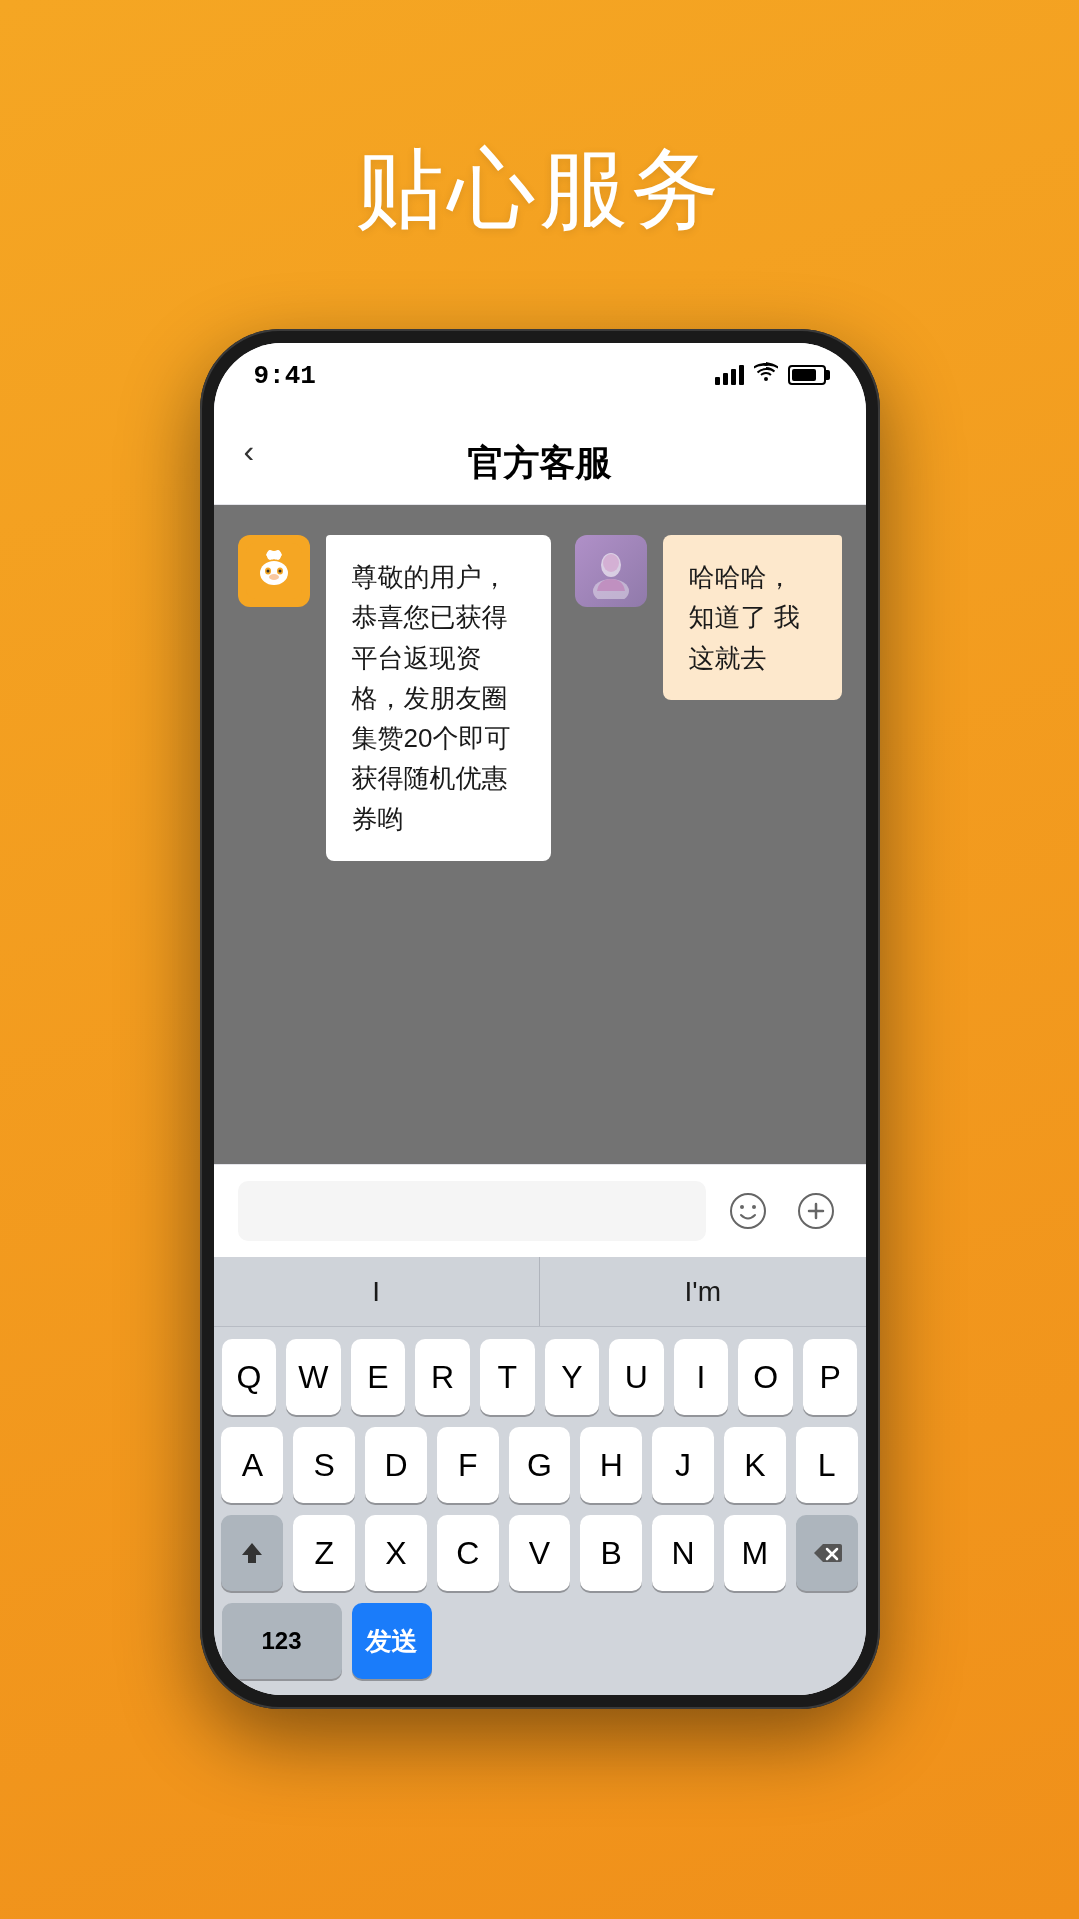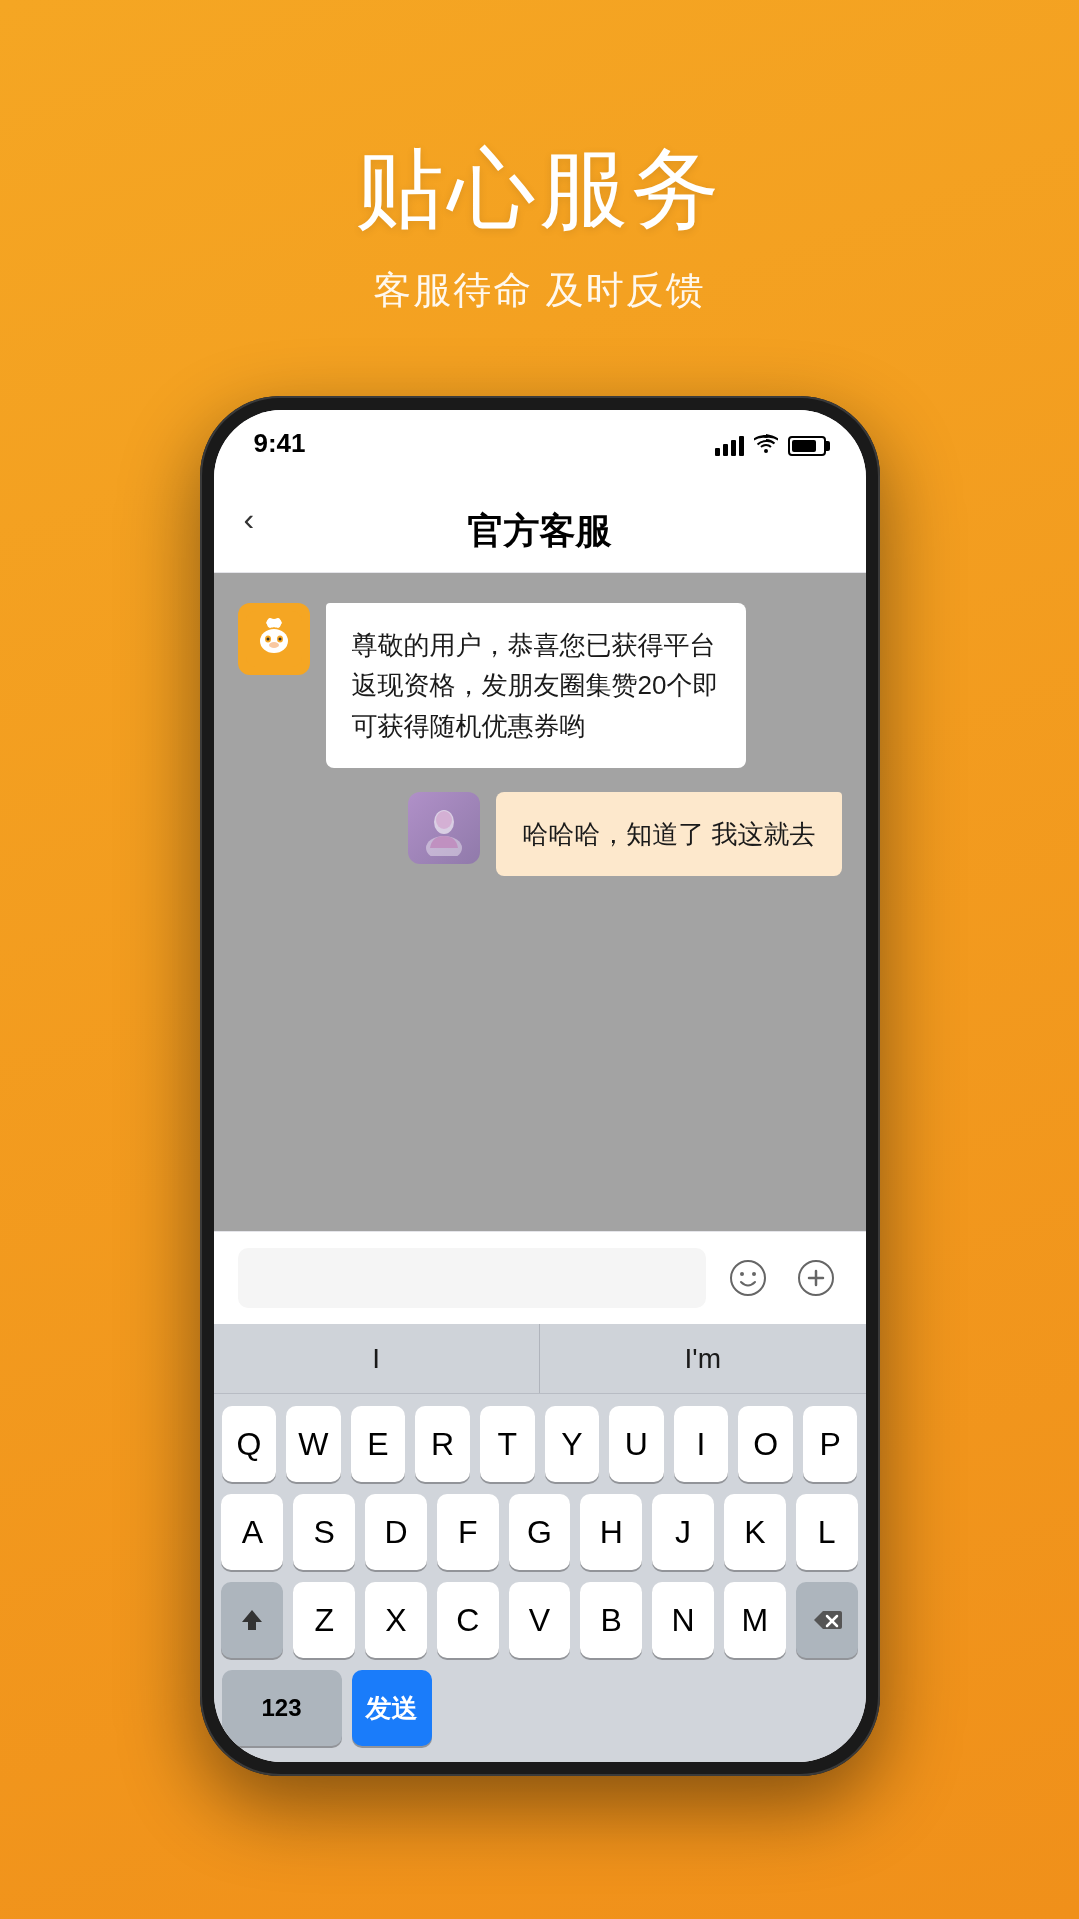--- a/index.html
+++ b/index.html
@@ -57,23 +57,24 @@
       border-radius: 68px;
       overflow: hidden;
       display: flex;
       flex-direction: column;
     }
 
     
     .status-bar {
       display: flex;
       justify-content: space-between;
-      align-items: flex-end;
+      align-items: flex-start;
       padding: 18px 40px 8px 40px;
       background: white;
+      font-family: Liberation Mono, monospace;
     }
     .status-time {
       font-size: 26px;
       font-weight: 600;
       color: #000;
     }
     .status-icons {
       display: flex;
       align-items: center;
       gap: 10px;
@@ -140,25 +141,25 @@
     .nav-title {
       font-size: 36px;
       font-weight: 700;
       color: #000;
       margin-top: 24px;
     }
 
     
     .chat-area {
       flex: 1;
-      background: #a3a3a3;
+      background: #737373;
       padding: 30px 24px;
       overflow-y: auto;
       display: flex;
-      flex-direction: column;
+      flex-direction: row;
       gap: 24px;
     }
 
     
     .msg-row {
       display: flex;
       align-items: flex-start;
       gap: 16px;
     }
     .msg-row.right {
@@ -325,21 +326,20 @@
     .key-numbers {
       flex: 1;
       max-width: 120px;
     }
   </style>
 </head>
 <body>
 
 <div class="hero-section">
   <div class="hero-title">贴心服务</div>
-  <div class="hero-subtitle">客服待命 及时反馈</div>
 </div>
 
 <div class="phone-wrapper">
   <div class="phone-frame">
     <div class="phone-screen">
 
       <div class="status-bar">
         <span class="status-time">9:41</span>
         <div class="status-icons">
           <div class="signal-icon">

